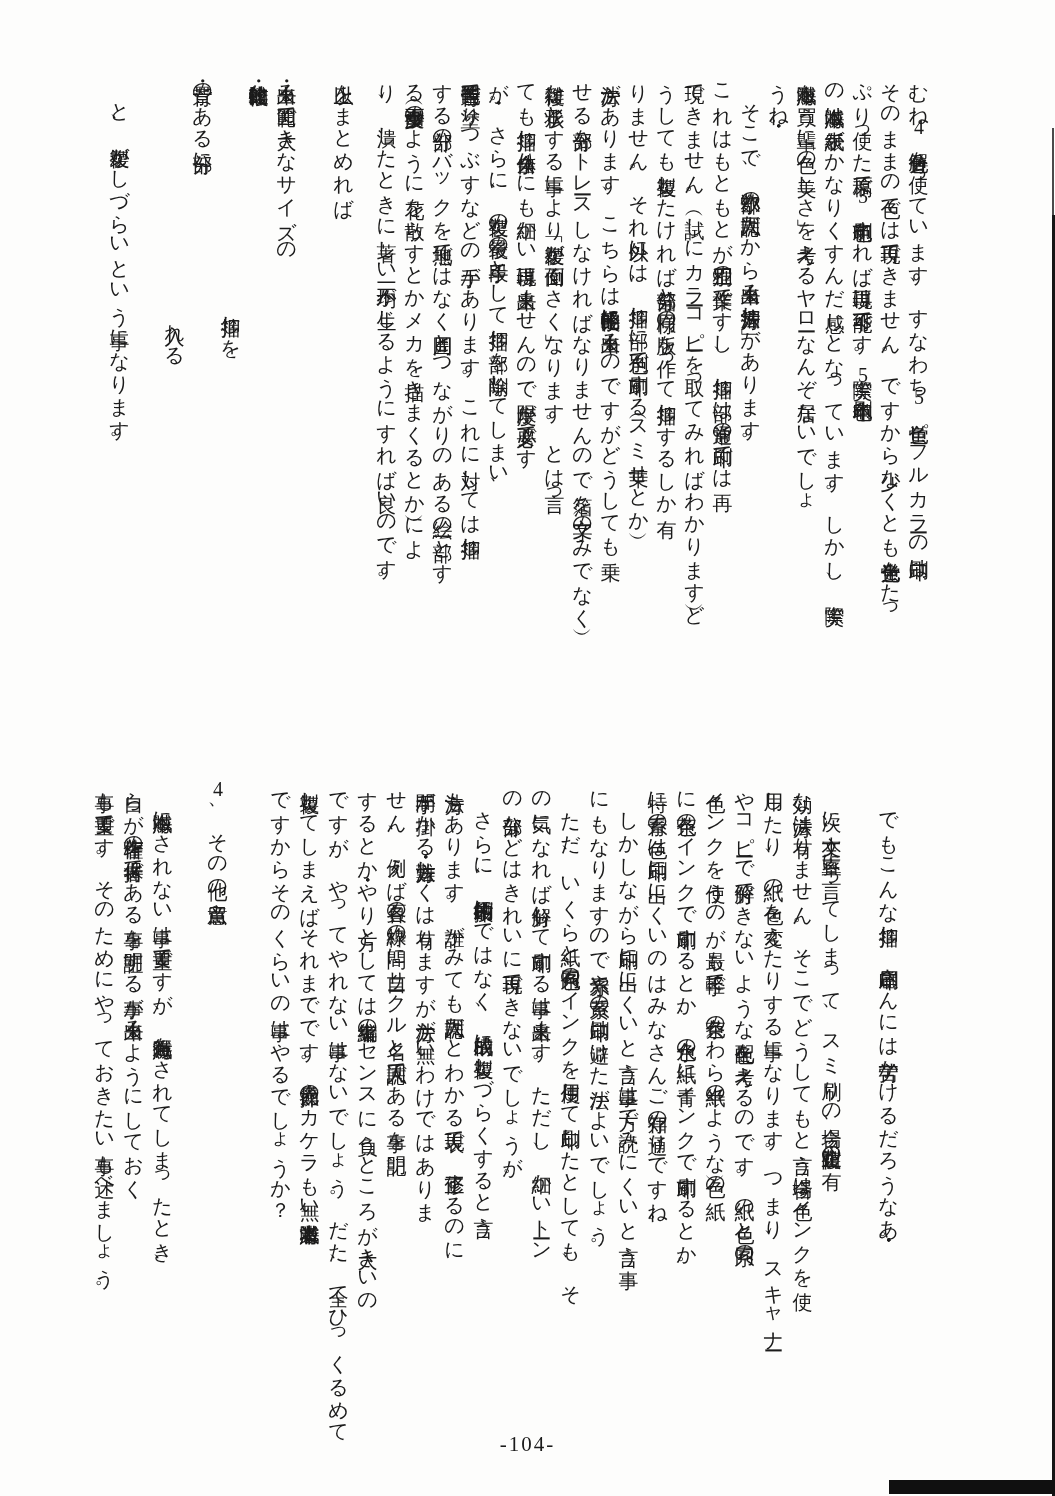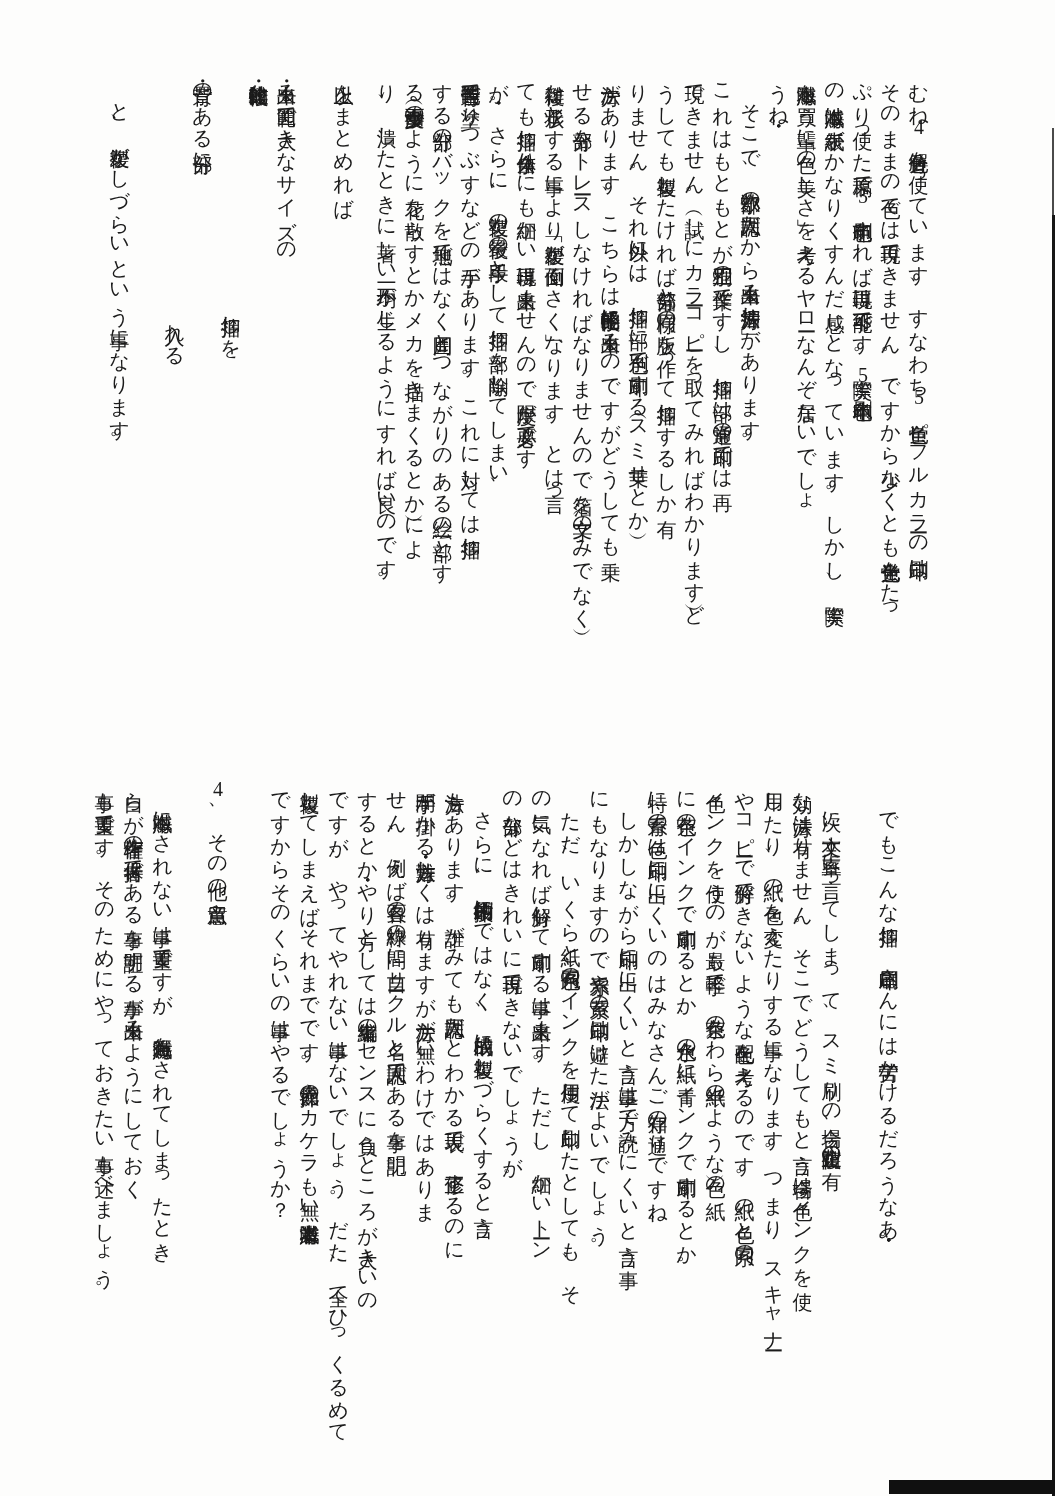--- a/index.html
+++ b/index.html
@@ -98,20 +98,21 @@
       <div class="col">するとか・・・やり方としては編集者のセンスに負うところが大きいの</div>
       <div class="col">ですが、やってやれない事はないでしょう。だた、全てひっくるめて</div>
       <div class="col">複製してしまえばそれまでです。元々節操のカケラも無い海賊本業者</div>
       <div class="col">ですからそのくらいの事はやるでしょうか？</div>
       <div class="col" style="margin-right: 34px;">4、その他の留意点</div>
       <div class="col" style="margin-right: 26px; text-indent: 20px;">海賊本にされない事は重要ですが、海賊行為をされてしまったとき、</div>
       <div class="col">自らが著作権の保持者である事を証明する事が出来るようにしておく</div>
       <div class="col">事も重要です。そのためにやっておきたい事も述べましょう。</div>
     </section>
 
+  <div class="page-number">-104-</div>
 
   <div class="edge-line thin"></div>
 
   <div class="edge-line thick"></div>
 
   <div class="corner-bar"></div>
 
 </div>
 
 </body></html>

